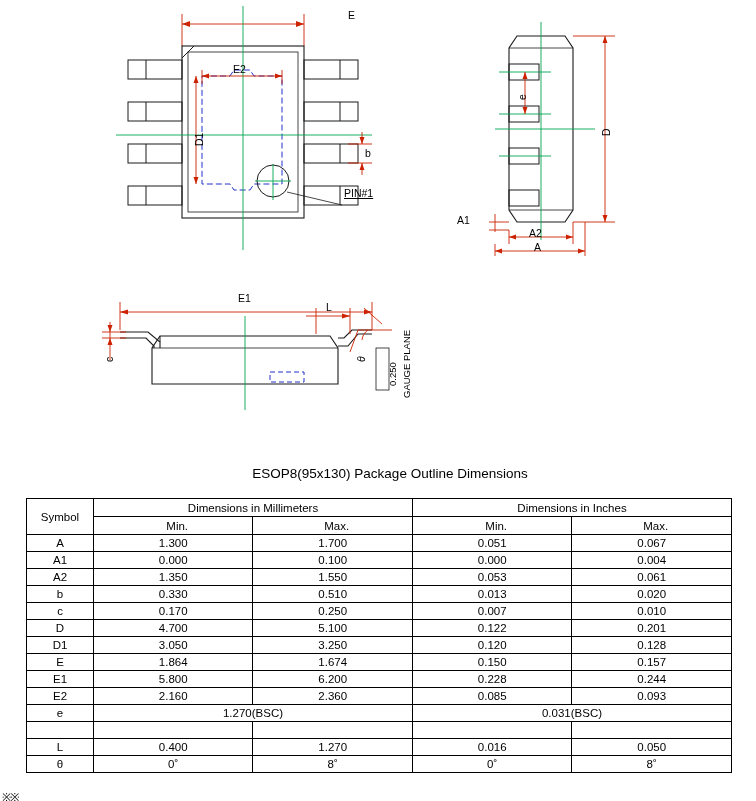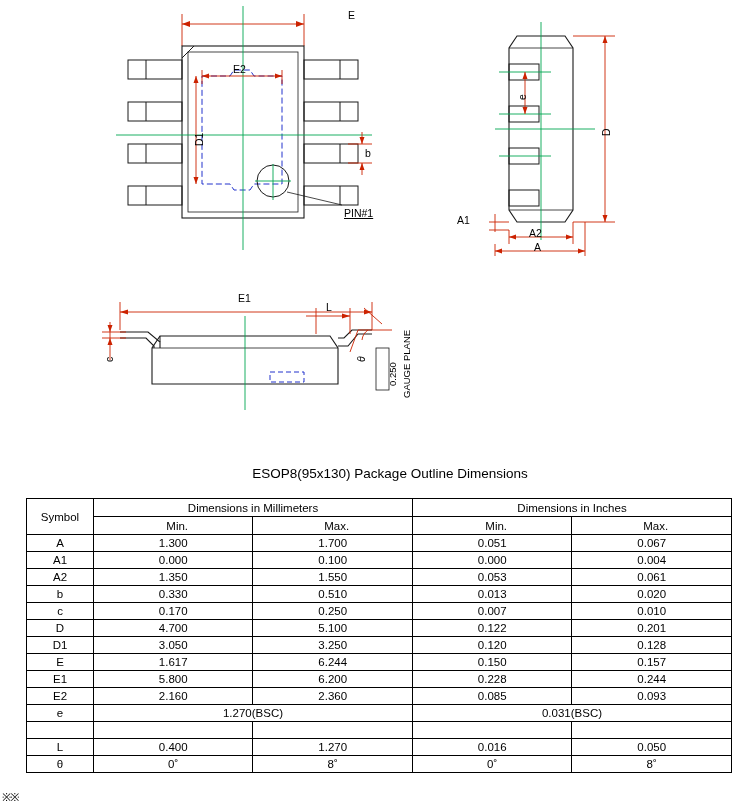--- a/index.html
+++ b/index.html
@@ -160,21 +160,21 @@
         <line x1="252" y1="128" x2="252" y2="140"></line>
         <line x1="252" y1="159" x2="252" y2="171"></line>
         <polygon points="252,140 249.5,133 254.5,133" fill="#cc2200" stroke="none"></polygon>
         <polygon points="252,159 249.5,166 254.5,166" fill="#cc2200" stroke="none"></polygon>
       </g>
     </svg>
     <span class="lbl" style="left:238px; top:6px;">E</span>
     <span class="lbl" style="left:123px; top:60px;">E2</span>
     <span class="lbl vert" style="left:84px; top:142px;">D1</span>
     <span class="lbl" style="left:255px; top:144px;">b</span>
-    <span class="lbl" style="left:234px; top:204px;text-decoration:underline;">PIN#1</span>
+    <span class="lbl" style="left:234px; top:184px;text-decoration:underline;">PIN#1</span>
   </div>
 
   <div class="drawing" style="left:455px; top:18px; width:190px; height:240px;">
     <svg width="190" height="240" viewBox="0 0 190 240">
 
       <path d="M62,18 L110,18 L118,30 L118,192 L110,204 L62,204 L54,192 L54,30 Z" fill="none" stroke="#1a1a1a" stroke-width="1.1"></path>
 
       <line x1="54" y1="30" x2="118" y2="30" stroke="#1a1a1a" stroke-width="0.8"></line>
       <line x1="54" y1="192" x2="118" y2="192" stroke="#1a1a1a" stroke-width="0.8"></line>
 
@@ -356,22 +356,22 @@
         </tr>
         <tr>
           <td>D1</td>
           <td>3.050</td>
           <td>3.250</td>
           <td>0.120</td>
           <td>0.128</td>
         </tr>
         <tr>
           <td>E</td>
-          <td>1.617</td>
-          <td>6.244</td>
+          <td>1.864</td>
+          <td>1.674</td>
           <td>0.150</td>
           <td>0.157</td>
         </tr>
         <tr>
           <td>E1</td>
           <td>5.800</td>
           <td>6.200</td>
           <td>0.228</td>
           <td>0.244</td>
         </tr>

